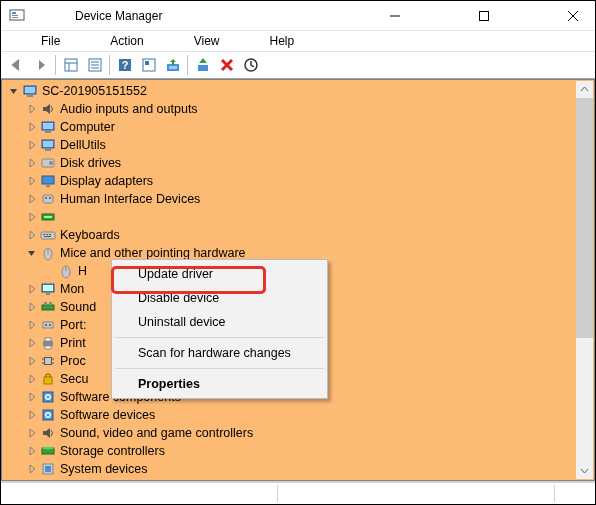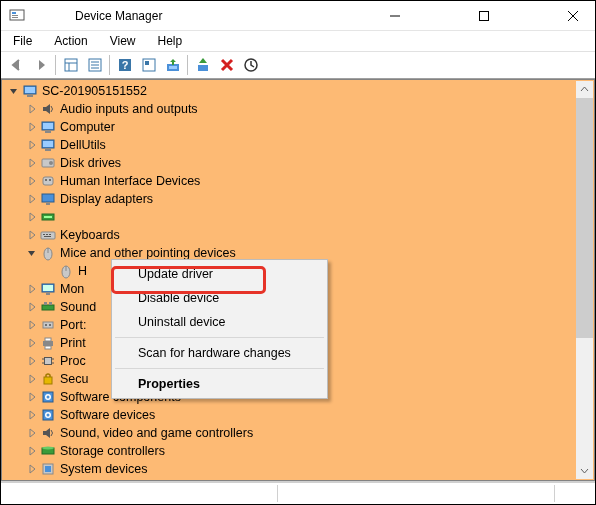--- a/index.html
+++ b/index.html
@@ -3,21 +3,21 @@
 <meta charset="utf-8">
 <style>
 * { box-sizing: border-box; margin: 0; padding: 0; font-family: "Segoe UI", Tahoma, sans-serif; }
 body { background: #fff; width: 596px; height: 505px; border: 1px solid #000; position: relative; overflow: hidden; }
 .titlebar { height: 30px; display: flex; align-items: center; padding: 0 0 0 8px; background: #fff; border-bottom: 1px solid #e5e5e5; gap: 44px; }
 .titlebar .app-icon { width: 16px; height: 16px; margin-right: 6px; }
 .titlebar .title { font-size: 12px; flex: 1; }
 .titlebar .win-btn { width: 45px; height: 29px; display: flex; align-items: center; justify-content: center; }
 .titlebar .win-btn svg { stroke: #000; }
 .menubar { height: 20px; display: flex; padding: 0 6px; gap: 10px; font-size: 12px; align-items: center; }
-.menubar span { padding: 1px 6px; }
+.menubar span { padding: 1px 6px; margin-left: 28px; }
 .toolbar { height: 28px; border-top: 1px solid #e1e1e1; border-bottom: 1px solid #a0a0a0; display: flex; align-items: center; padding: 0 4px; gap: 1px; }
 .toolbar .tbtn { width: 23px; height: 22px; display: flex; align-items: center; justify-content: center; }
 .toolbar .sep { width: 1px; height: 20px; background: #c0c0c0; margin: 0 2px; }
 .content { position: relative; height: calc(505px - 30px - 20px - 28px - 22px - 2px); border-bottom: 1px solid #d0d0d0; }
 .tree-wrap { position: absolute; inset: 0; border: 1px solid #828282; margin: 0; overflow: hidden; background: #fdba74; }
 .tree { font-size: 12.5px; line-height: 17px; padding: 2px 0 2px 2px; height: 100%; overflow-y: hidden; }
 .node { display: flex; align-items: center; height: 18px; white-space: nowrap; }
 .node .expander { width: 12px; height: 12px; margin-right: 2px; display: flex; align-items: center; justify-content: center; color: #555; }
 .node .icon { width: 16px; height: 16px; margin-right: 4px; flex-shrink: 0; }
 .node.depth0 { padding-left: 4px; }
@@ -209,37 +209,37 @@
               </svg></span>
             <span>Disk drives</span>
           </div>
           <div class="node depth1">
             <span class="expander">
               <svg width="10" height="10">
                 <path d="M3 1 L8 5 L3 9 Z" fill="none" stroke="#808080"></path>
               </svg>
             </span>
             <span class="icon"><svg viewBox="0 0 16 16">
+                <rect x="2" y="3" width="12" height="8" fill="#4a90d9" stroke="#2a5a8a"></rect>
+                <rect x="6" y="12" width="4" height="2" fill="#888"></rect>
+              </svg></span>
+            <span>Display adapters</span>
+          </div>
+          <div class="node depth1">
+            <span class="expander">
+              <svg width="10" height="10">
+                <path d="M3 1 L8 5 L3 9 Z" fill="none" stroke="#808080"></path>
+              </svg>
+            </span>
+            <span class="icon"><svg viewBox="0 0 16 16">
                 <rect x="3" y="4" width="10" height="8" rx="2" fill="#c8c8c8" stroke="#888"></rect>
                 <circle cx="6" cy="7" r="1" fill="#555"></circle>
                 <circle cx="10" cy="7" r="1" fill="#555"></circle>
               </svg></span>
             <span>Human Interface Devices</span>
-          </div>
-          <div class="node depth1">
-            <span class="expander">
-              <svg width="10" height="10">
-                <path d="M3 1 L8 5 L3 9 Z" fill="none" stroke="#808080"></path>
-              </svg>
-            </span>
-            <span class="icon"><svg viewBox="0 0 16 16">
-                <rect x="2" y="3" width="12" height="8" fill="#4a90d9" stroke="#2a5a8a"></rect>
-                <rect x="6" y="12" width="4" height="2" fill="#888"></rect>
-              </svg></span>
-            <span>Display adapters</span>
           </div>
           <div class="node depth1">
             <span class="expander">
               <svg width="10" height="10">
                 <path d="M3 1 L8 5 L3 9 Z" fill="none" stroke="#808080"></path>
               </svg>
             </span>
             <span class="icon"><svg viewBox="0 0 16 16">
                 <rect x="2" y="5" width="12" height="6" fill="#3a9b3a" stroke="#256b25"></rect>
                 <rect x="4" y="7" width="8" height="2" fill="#9f9"></rect>
@@ -263,21 +263,21 @@
           <div class="node depth1">
             <span class="expander">
               <svg width="10" height="10">
                 <path d="M1 3 L8 3 L4.5 8 Z" fill="#404040"></path>
               </svg>
             </span>
             <span class="icon"><svg viewBox="0 0 16 16">
                 <ellipse cx="8" cy="9" rx="4" ry="6" fill="#c8c8c8" stroke="#888"></ellipse>
                 <line x1="8" y1="3" x2="8" y2="8" stroke="#888"></line>
               </svg></span>
-            <span>Mice and other pointing devices</span>
+            <span>Mice and other pointing hardware</span>
           </div>
           <div class="node depth2">
             <span class="expander"></span>
             <span class="icon"><svg viewBox="0 0 16 16">
                 <ellipse cx="8" cy="9" rx="4" ry="6" fill="#c8c8c8" stroke="#888"></ellipse>
                 <line x1="8" y1="3" x2="8" y2="8" stroke="#888"></line>
               </svg></span>
             <span>H</span>
           </div>
           <div class="node depth1">

